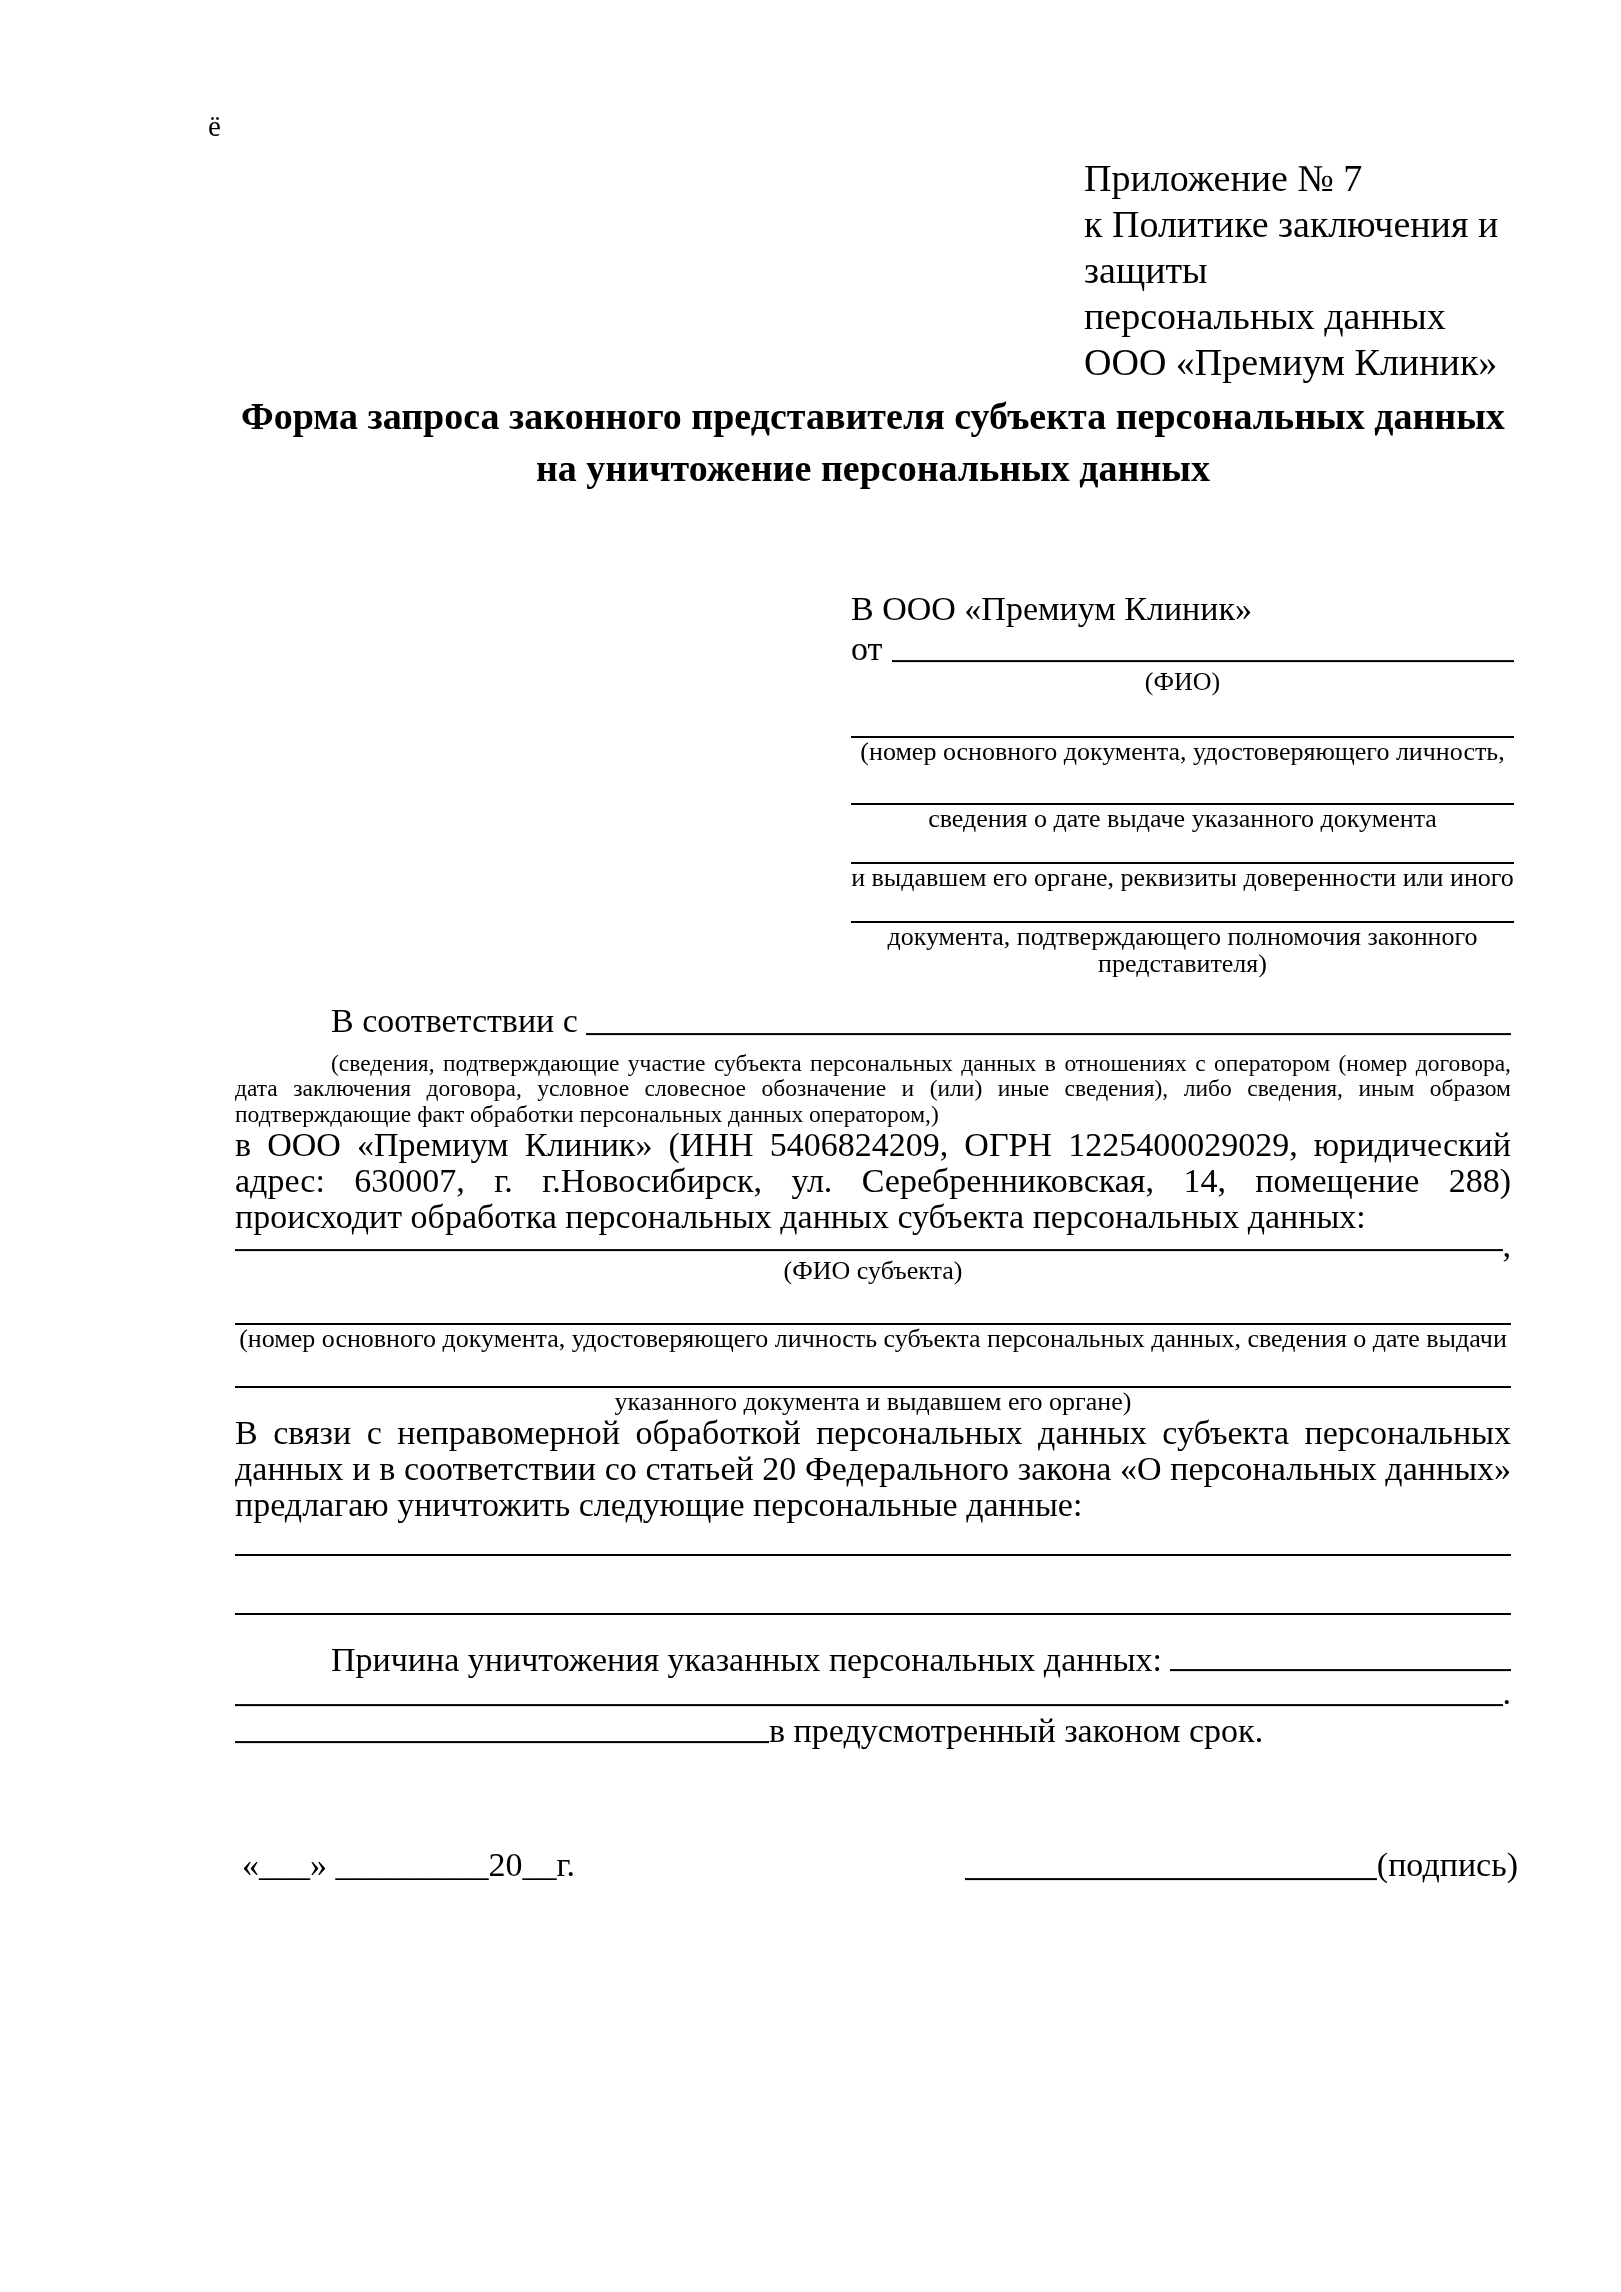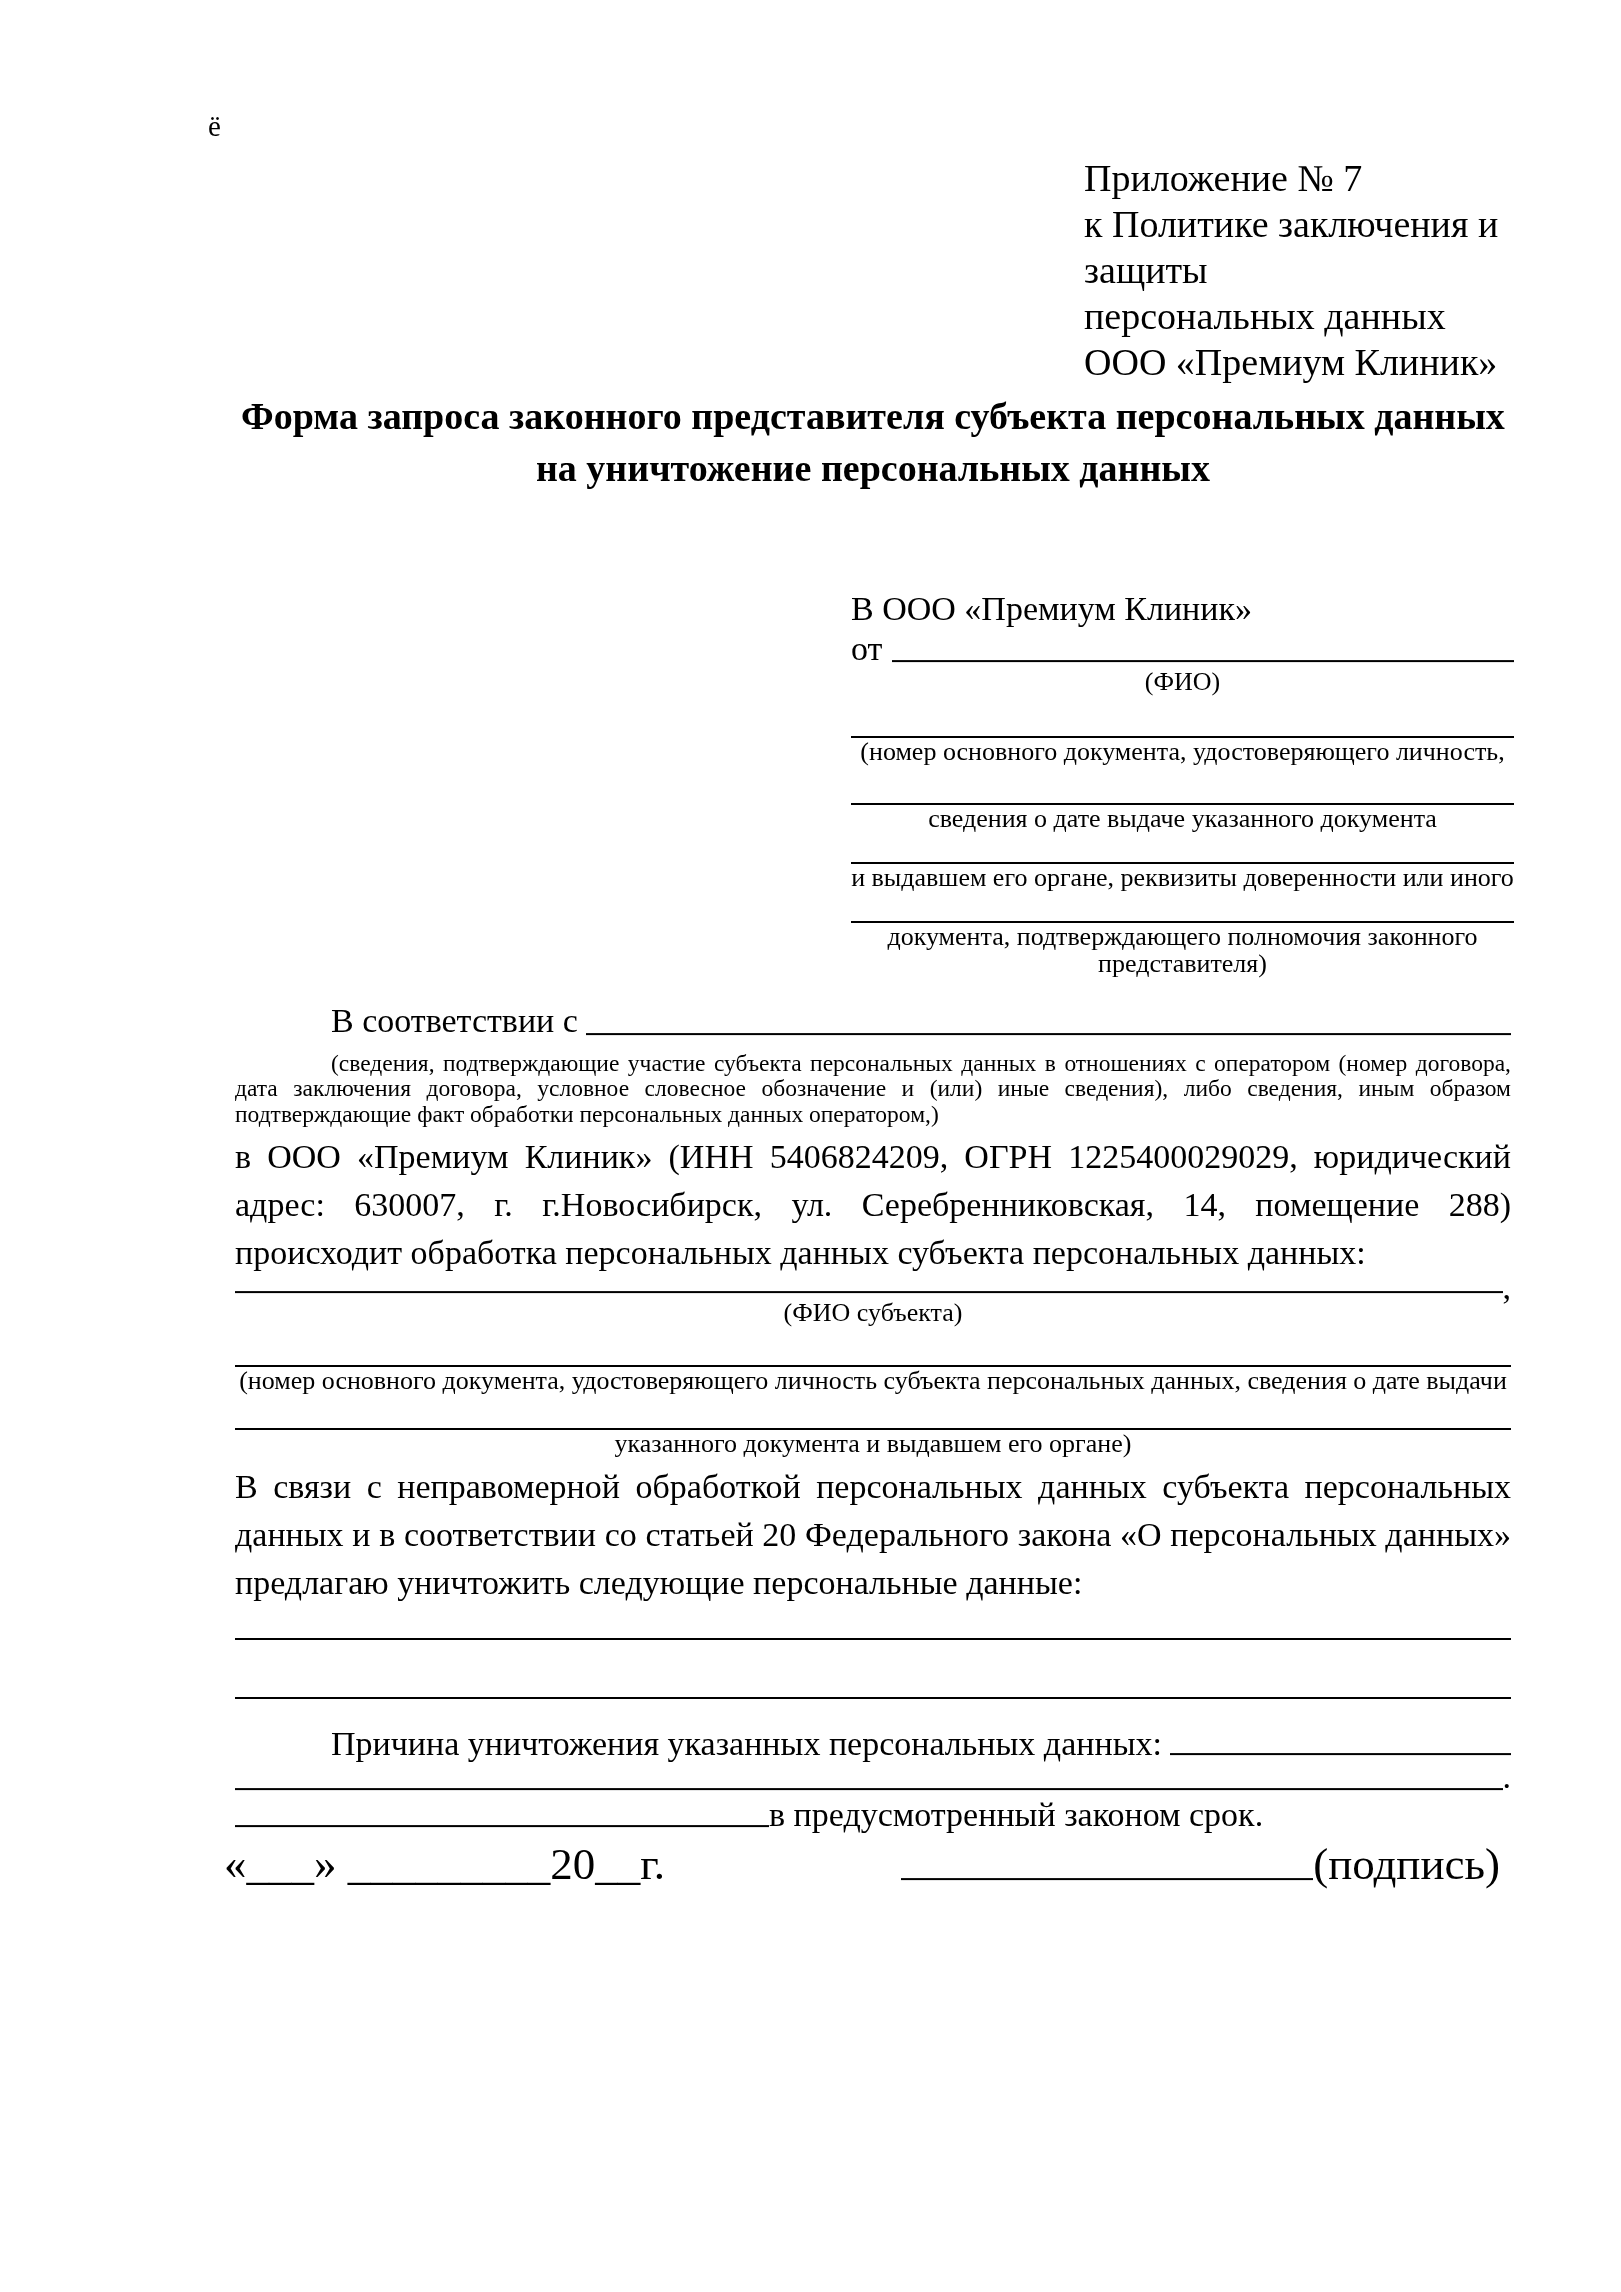--- a/index.html
+++ b/index.html
@@ -79,22 +79,22 @@
   .accordance-row { height: 41px; }
   .accordance-row .lead { line-height: 41px; white-space: nowrap; padding-right: 7.8px; }
   .fine-print {
     margin-top: 9.8px;
     font-size: 23.5px;
     line-height: 25.5px;
     text-align: justify;
     text-indent: 96px;
   }
   .par {
-    margin-top: 6px;
-    line-height: 48px;
+    margin-top: 0;
+    line-height: 36px;
     text-align: justify;
   }
   .line-row { height: 21.6px; }
   .line-row .punct { line-height: 21.6px; }
   .body-line-1 { height: 39px; }
   .body-line-2 { height: 33px; }
   .blank-line-1 { height: 29px; margin-top: 2px; }
   .blank-line-2 { height: 57px; }
   .reason-row { height: 35px; margin-top: 27px; }
   .reason-row .lead { line-height: 35px; white-space: nowrap; padding-right: 7.8px; }
@@ -109,27 +109,27 @@
   .answer-line-row { height: 37px; }
   .answer-line-row .answer-line {
     flex: 0 0 534px;
     border-bottom: 2.9px solid #000;
     transform: translateY(-5.9px);
   }
   .answer-line-row .answer-tail { line-height: 37px; }
 
   .footer-row {
     position: absolute;
-    left: 224px;
+    left: 242px;
     top: 1843px;
     width: 1276px;
     display: flex;
     justify-content: space-between;
     align-items: flex-start;
-    font-size: 45px;
+    font-size: 34px;
     height: 43px;
   }
   .date-line { line-height: 43px; white-space: nowrap; }
   .sig-wrap { display: flex; align-items: flex-end; }
   .sig-line {
     width: 412px;
     border-bottom: 2.9px solid #000;
     transform: translateY(-5.9px);
   }
   .sig-caption { line-height: 43px; white-space: nowrap; }

